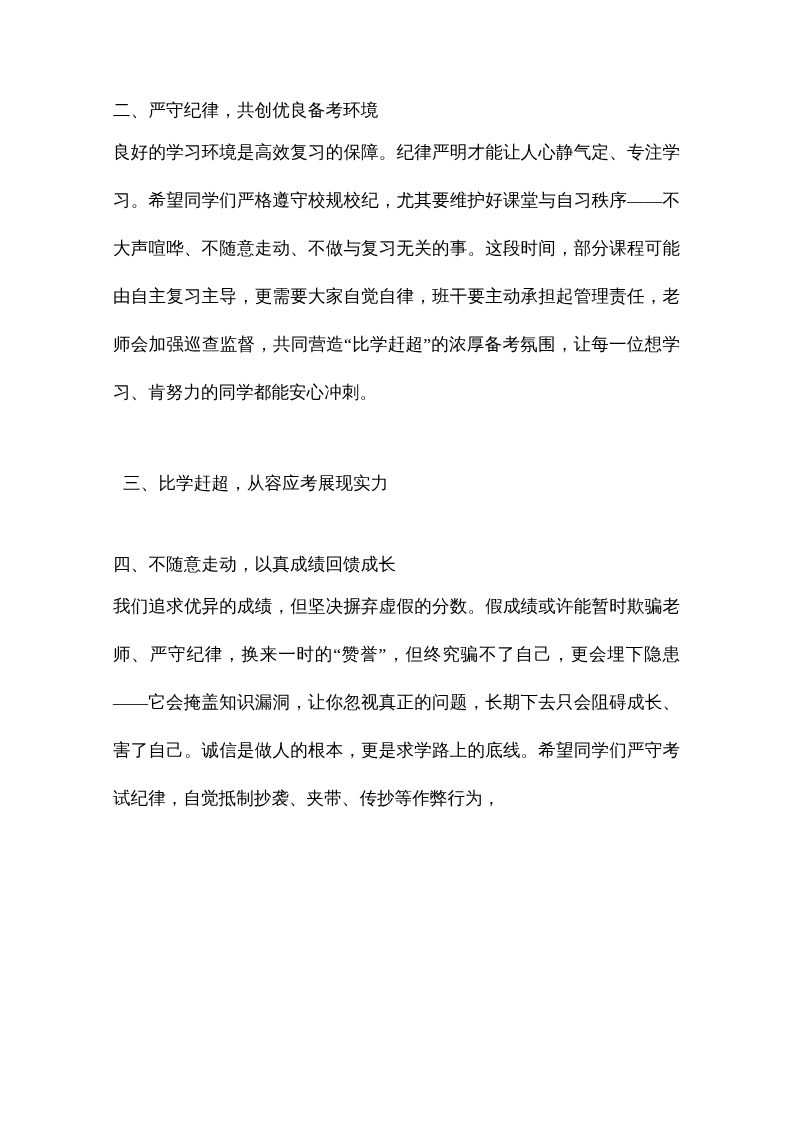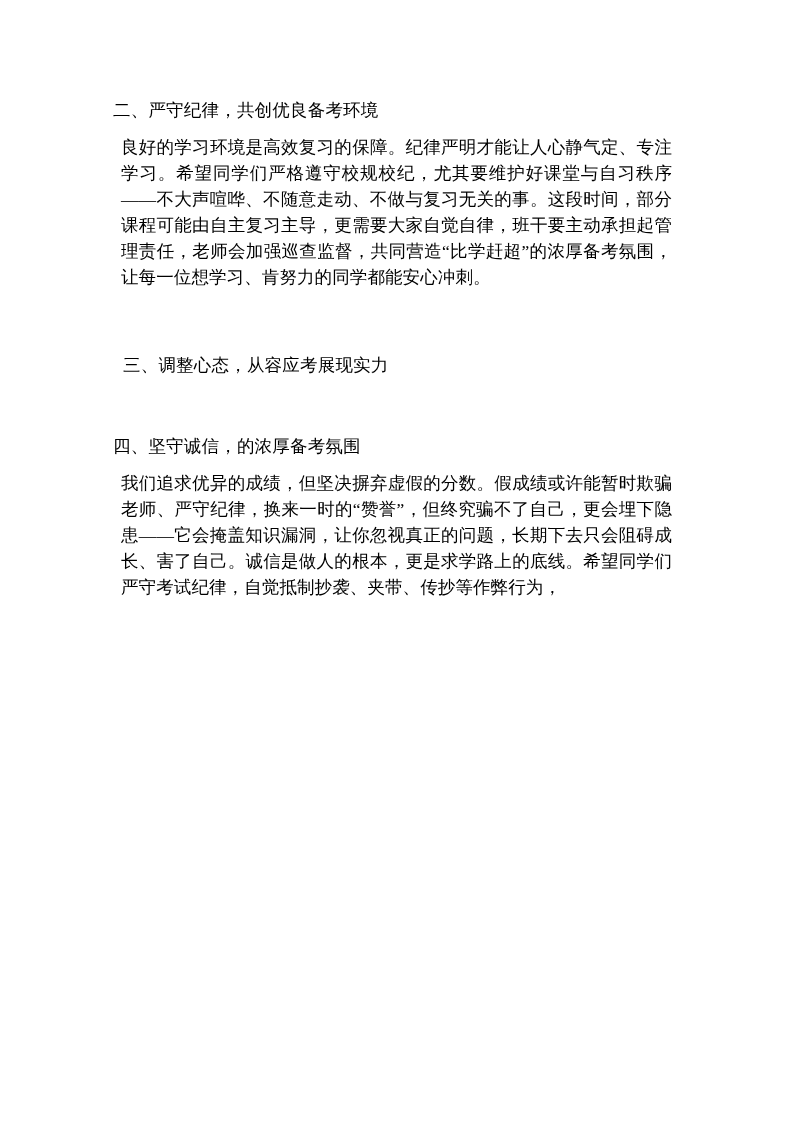--- a/index.html
+++ b/index.html
@@ -30,22 +30,22 @@
   }
   .heading {
     font-size: 17.5px;
     line-height: 31px;
     margin: 0 0 2px 0;
     letter-spacing: 0.2px;
     white-space: pre;
   }
   .para {
     font-size: 17.5px;
-    line-height: 26px;
-    margin: 8px;
+    line-height: 48px;
+    margin: 0;
     text-align: justify;
     text-justify: inter-ideograph;
     letter-spacing: 0.1px;
   }
   .gap-lg {
     height: 52px;
   }
   .gap-md {
     height: 48px;
   }
@@ -60,24 +60,24 @@
   <div class="doc-body">
 
     <div class="section">
       <p class="heading">二、严守纪律，共创优良备考环境</p>
       <p class="para">良好的学习环境是高效复习的保障。纪律严明才能让人心静气定、专注学习。希望同学们严格遵守校规校纪，尤其要维护好课堂与自习秩序——不大声喧哗、不随意走动、不做与复习无关的事。这段时间，部分课程可能由自主复习主导，更需要大家自觉自律，班干要主动承担起管理责任，老师会加强巡查监督，共同营造“比学赶超”的浓厚备考氛围，让每一位想学习、肯努力的同学都能安心冲刺。</p>
     </div>
 
     <div class="gap-lg"></div>
 
     <div class="section">
-      <p class="heading indent-sm">三、调整心态，从容应考展现实力</p>
+      <p class="heading indent-sm">三、比学赶超，从容应考展现实力</p>
     </div>
 
     <div class="gap-md"></div>
 
     <div class="section">
-      <p class="heading">四、坚守诚信，的浓厚备考氛围</p>
+      <p class="heading">四、不随意走动，以真成绩回馈成长</p>
       <p class="para">我们追求优异的成绩，但坚决摒弃虚假的分数。假成绩或许能暂时欺骗老师、严守纪律，换来一时的“赞誉”，但终究骗不了自己，更会埋下隐患——它会掩盖知识漏洞，让你忽视真正的问题，长期下去只会阻碍成长、害了自己。诚信是做人的根本，更是求学路上的底线。希望同学们严守考试纪律，自觉抵制抄袭、夹带、传抄等作弊行为，</p>
     </div>
 
   </div>
 </div>
 
 </body></html>

